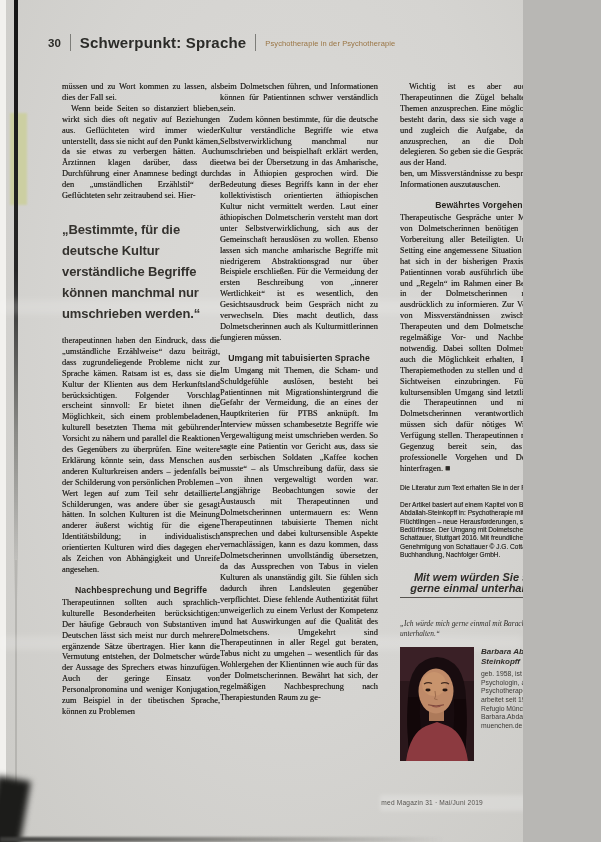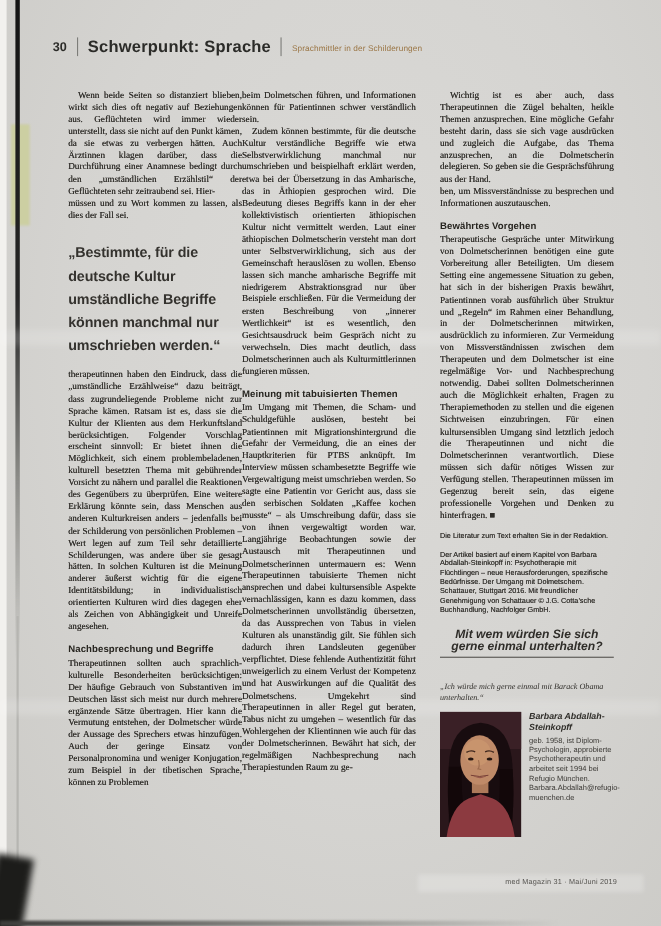--- a/index.html
+++ b/index.html
@@ -1,16 +1,16 @@
 <!DOCTYPE html>
 <html lang="de"><head>
 <meta charset="utf-8">
 <style>
   html,body{margin:0;padding:0;background:#b8b7b4;}
-  .page{position:relative;width:601px;height:842px;overflow:hidden;
+  .page{position:relative;width:523px;height:842px;overflow:hidden;
     background:radial-gradient(ellipse at 55% 38%, #dbdad7 0%, #d5d4d1 55%, #cbcac6 100%);
     font-family:"Liberation Serif", serif;}
   
   .edge-white{position:absolute;left:0;top:0;width:6px;height:100%;background:#f2f1ee;}
   .binding-line{position:absolute;left:14px;top:0;width:4px;height:600px;
     background:linear-gradient(#141414,#262626 45%,#8a8a86 72%,rgba(150,150,146,0) 100%);
     filter:blur(.6px);}
   .binding-line-low{position:absolute;left:15px;top:560px;width:2px;height:250px;background:#b6b5b1;filter:blur(.5px);}
   .binding-strip{position:absolute;left:10px;top:113px;width:17px;height:92px;background:#cccf9f;filter:blur(1.2px);opacity:.92;}
   .corner-shadow{position:absolute;left:-10px;bottom:-18px;width:34px;height:82px;background:#1c1c1a;transform:rotate(10deg);filter:blur(3px);}
@@ -27,21 +27,21 @@
   .sep{width:1px;height:17px;background:#7d7d79;margin:0 9px;}
   .article-title{font-size:7.5px;color:#9a7544;padding-top:2px;letter-spacing:.1px;}
   .section-title{font-size:15px;font-weight:bold;letter-spacing:.2px;}
 
   
   .col{position:absolute;top:82px;width:158px;text-align:justify;color:#2f2d29;filter:blur(.2px);}
   .col p{text-shadow:0 0 .5px rgba(47,45,41,.85);}
   .col1{left:62px;}.col2{left:220px;}.col3{left:400px;}
   .body{font-size:8.4px;line-height:10.9px;margin:0;hyphens:auto;}
   .indent{text-indent:9px;}
-  h3{font-family:"Liberation Sans", sans-serif;font-size:8.7px;margin:9px 0 3px;color:#26241f;text-align:left;letter-spacing:.1px;}
+  h3{font-family:"Liberation Sans", sans-serif;font-size:8.7px;margin:9px 0 3px;color:#26241f;text-align:center;letter-spacing:.1px;}
   .pullquote{font-family:"Liberation Sans", sans-serif;font-weight:bold;font-size:13px;line-height:21px;
     letter-spacing:-.1px;color:#34322e;white-space:pre-line;text-align:left;margin:17px 0 12px;}
   .note{font-family:"Liberation Sans", sans-serif;font-size:6.6px;line-height:8.3px;margin:9px 0 0;text-align:left;color:#3a3834;}
   .qa{margin-top:13px;}
   .question{font-family:"Liberation Sans", sans-serif;font-weight:bold;font-style:italic;font-size:11px;line-height:10.5px;
     text-align:center;padding-bottom:4px;border-bottom:1px solid #55534f;}
   .answer{font-style:italic;font-size:7.4px;line-height:9.5px;margin-top:21px;text-align:left;}
   .author{margin-top:9px;display:flex;gap:7px;}
   .photo{width:74px;height:114px;flex:none;filter:blur(.4px);}
   .author-name{font-family:"Liberation Sans", sans-serif;font-weight:bold;font-style:italic;font-size:8px;line-height:10px;text-align:left;}
@@ -61,40 +61,40 @@
   <div class="streak s2"></div>
   <div class="footer-band"></div>
   <div class="corner-shadow"></div>
   <div class="bottom-shadow"></div>
 
   <header>
     <span class="pagenum">30</span>
     <span class="sep"></span>
     <span class="section-title">Schwerpunkt: Sprache</span>
     <span class="sep"></span>
-    <span class="article-title">Sprachmittler in der Schilderungen</span>
+    <span class="article-title">Psychotherapie in der Psychotherapie</span>
   </header>
 
   <div class="col col1">
+    <p class="body">müssen und zu Wort kommen zu lassen, als dies der Fall sei.</p>
     <p class="body indent">Wenn beide Seiten so distanziert blieben, wirkt sich dies oft negativ auf Beziehungen aus. Geflüchteten wird immer wieder unterstellt, dass sie nicht auf den Punkt kämen, da sie etwas zu verbergen hätten. Auch Ärztinnen klagen darüber, dass die Durchführung einer Anamnese bedingt durch den „umständlichen Erzählstil“ der Geflüchteten sehr zeitraubend sei. Hier-</p>
-    <p class="body">müssen und zu Wort kommen zu lassen, als dies der Fall sei.</p>
     <div class="pullquote">„Bestimmte, für die
 deutsche Kultur
-umständliche Begriffe
+verständliche Begriffe
 können manchmal nur
 umschrieben werden.“</div>
     <p class="body">therapeutinnen haben den Eindruck, dass die „umständliche Erzählweise“ dazu beiträgt, dass zugrundeliegende Probleme nicht zur Sprache kämen. Ratsam ist es, dass sie die Kultur der Klienten aus dem Herkunftsland berücksichtigen. Folgender Vorschlag erscheint sinnvoll: Er bietet ihnen die Möglichkeit, sich einem problembeladenen, kulturell besetzten Thema mit gebührender Vorsicht zu nähern und parallel die Reaktionen des Gegenübers zu überprüfen. Eine weitere Erklärung könnte sein, dass Menschen aus anderen Kulturkreisen anders – jedenfalls bei der Schilderung von persönlichen Problemen – Wert legen auf zum Teil sehr detaillierte Schilderungen, was andere über sie gesagt hätten. In solchen Kulturen ist die Meinung anderer äußerst wichtig für die eigene Identitätsbildung; in individualistisch orientierten Kulturen wird dies dagegen eher als Zeichen von Abhängigkeit und Unreife angesehen.</p>
     <h3>Nachbesprechung und Begriffe</h3>
     <p class="body">Therapeutinnen sollten auch sprachlich-kulturelle Besonderheiten berücksichtigen: Der häufige Gebrauch von Substantiven im Deutschen lässt sich meist nur durch mehrere ergänzende Sätze übertragen. Hier kann die Vermutung entstehen, der Dolmetscher würde der Aussage des Sprechers etwas hinzufügen. Auch der geringe Einsatz von Personalpronomina und weniger Konjugation, zum Beispiel in der tibetischen Sprache, können zu Problemen</p>
   </div>
 
   <div class="col col2">
     <p class="body">beim Dolmetschen führen, und Informationen können für Patientinnen schwer verständlich sein.</p>
     <p class="body indent">Zudem können bestimmte, für die deutsche Kultur verständliche Begriffe wie etwa Selbstverwirklichung manchmal nur umschrieben und beispielhaft erklärt werden, etwa bei der Übersetzung in das Amharische, das in Äthiopien gesprochen wird. Die Bedeutung dieses Begriffs kann in der eher kollektivistisch orientierten äthiopischen Kultur nicht vermittelt werden. Laut einer äthiopischen Dolmetscherin versteht man dort unter Selbstverwirklichung, sich aus der Gemeinschaft herauslösen zu wollen. Ebenso lassen sich manche amharische Begriffe mit niedrigerem Abstraktionsgrad nur über Beispiele erschließen. Für die Vermeidung der ersten Beschreibung von „innerer Wertlichkeit“ ist es wesentlich, den Gesichtsausdruck beim Gespräch nicht zu verwechseln. Dies macht deutlich, dass Dolmetscherinnen auch als Kulturmittlerinnen fungieren müssen.</p>
-    <h3>Meinung mit tabuisierten Themen</h3>
+    <h3>Umgang mit tabuisierten Sprache</h3>
     <p class="body">Im Umgang mit Themen, die Scham- und Schuldgefühle auslösen, besteht bei Patientinnen mit Migrationshintergrund die Gefahr der Vermeidung, die an eines der Hauptkriterien für PTBS anknüpft. Im Interview müssen schambesetzte Begriffe wie Vergewaltigung meist umschrieben werden. So sagte eine Patientin vor Gericht aus, dass sie den serbischen Soldaten „Kaffee kochen musste“ – als Umschreibung dafür, dass sie von ihnen vergewaltigt worden war. Langjährige Beobachtungen sowie der Austausch mit Therapeutinnen und Dolmetscherinnen untermauern es: Wenn Therapeutinnen tabuisierte Themen nicht ansprechen und dabei kultursensible Aspekte vernachlässigen, kann es dazu kommen, dass Dolmetscherinnen unvollständig übersetzen, da das Aussprechen von Tabus in vielen Kulturen als unanständig gilt. Sie fühlen sich dadurch ihren Landsleuten gegenüber verpflichtet. Diese fehlende Authentizität führt unweigerlich zu einem Verlust der Kompetenz und hat Auswirkungen auf die Qualität des Dolmetschens. Umgekehrt sind Therapeutinnen in aller Regel gut beraten, Tabus nicht zu umgehen – wesentlich für das Wohlergehen der Klientinnen wie auch für das der Dolmetscherinnen. Bewährt hat sich, der regelmäßigen Nachbesprechung nach Therapiestunden Raum zu ge-</p>
   </div>
 
   <div class="col col3">
     <p class="body indent">Wichtig ist es aber auch, dass Therapeutinnen die Zügel behalten, heikle Themen anzusprechen. Eine mögliche Gefahr besteht darin, dass sie sich vage ausdrücken und zugleich die Aufgabe, das Thema anzusprechen, an die Dolmetscherin delegieren. So geben sie die Gesprächsführung aus der Hand.</p>
     <p class="body">ben, um Missverständnisse zu besprechen und Informationen auszutauschen.</p>
     <h3>Bewährtes Vorgehen</h3>
     <p class="body">Therapeutische Gespräche unter Mitwirkung von Dolmetscherinnen benötigen eine gute Vorbereitung aller Beteiligten. Um diesem Setting eine angemessene Situation zu geben, hat sich in der bisherigen Praxis bewährt, Patientinnen vorab ausführlich über Struktur und „Regeln“ im Rahmen einer Behandlung, in der Dolmetscherinnen mitwirken, ausdrücklich zu informieren. Zur Vermeidung von Missverständnissen zwischen dem Therapeuten und dem Dolmetscher ist eine regelmäßige Vor- und Nachbesprechung notwendig. Dabei sollten Dolmetscherinnen auch die Möglichkeit erhalten, Fragen zu Therapiemethoden zu stellen und die eigenen Sichtweisen einzubringen. Für einen kultursensiblen Umgang sind letztlich jedoch die Therapeutinnen und nicht die Dolmetscherinnen verantwortlich. Diese müssen sich dafür nötiges Wissen zur Verfügung stellen. Therapeutinnen müssen im Gegenzug bereit sein, das eigene professionelle Vorgehen und Denken zu hinterfragen. ■</p>
     <p class="note">Die Literatur zum Text erhalten Sie in der Redaktion.</p>
     <p class="note">Der Artikel basiert auf einem Kapitel von Barbara Abdallah-Steinkopff in: Psychotherapie mit Flüchtlingen – neue Herausforderungen, spezifische Bedürfnisse. Der Umgang mit Dolmetschern. Schattauer, Stuttgart 2016. Mit freundlicher Genehmigung von Schattauer © J.G. Cotta’sche Buchhandlung, Nachfolger GmbH.</p>

